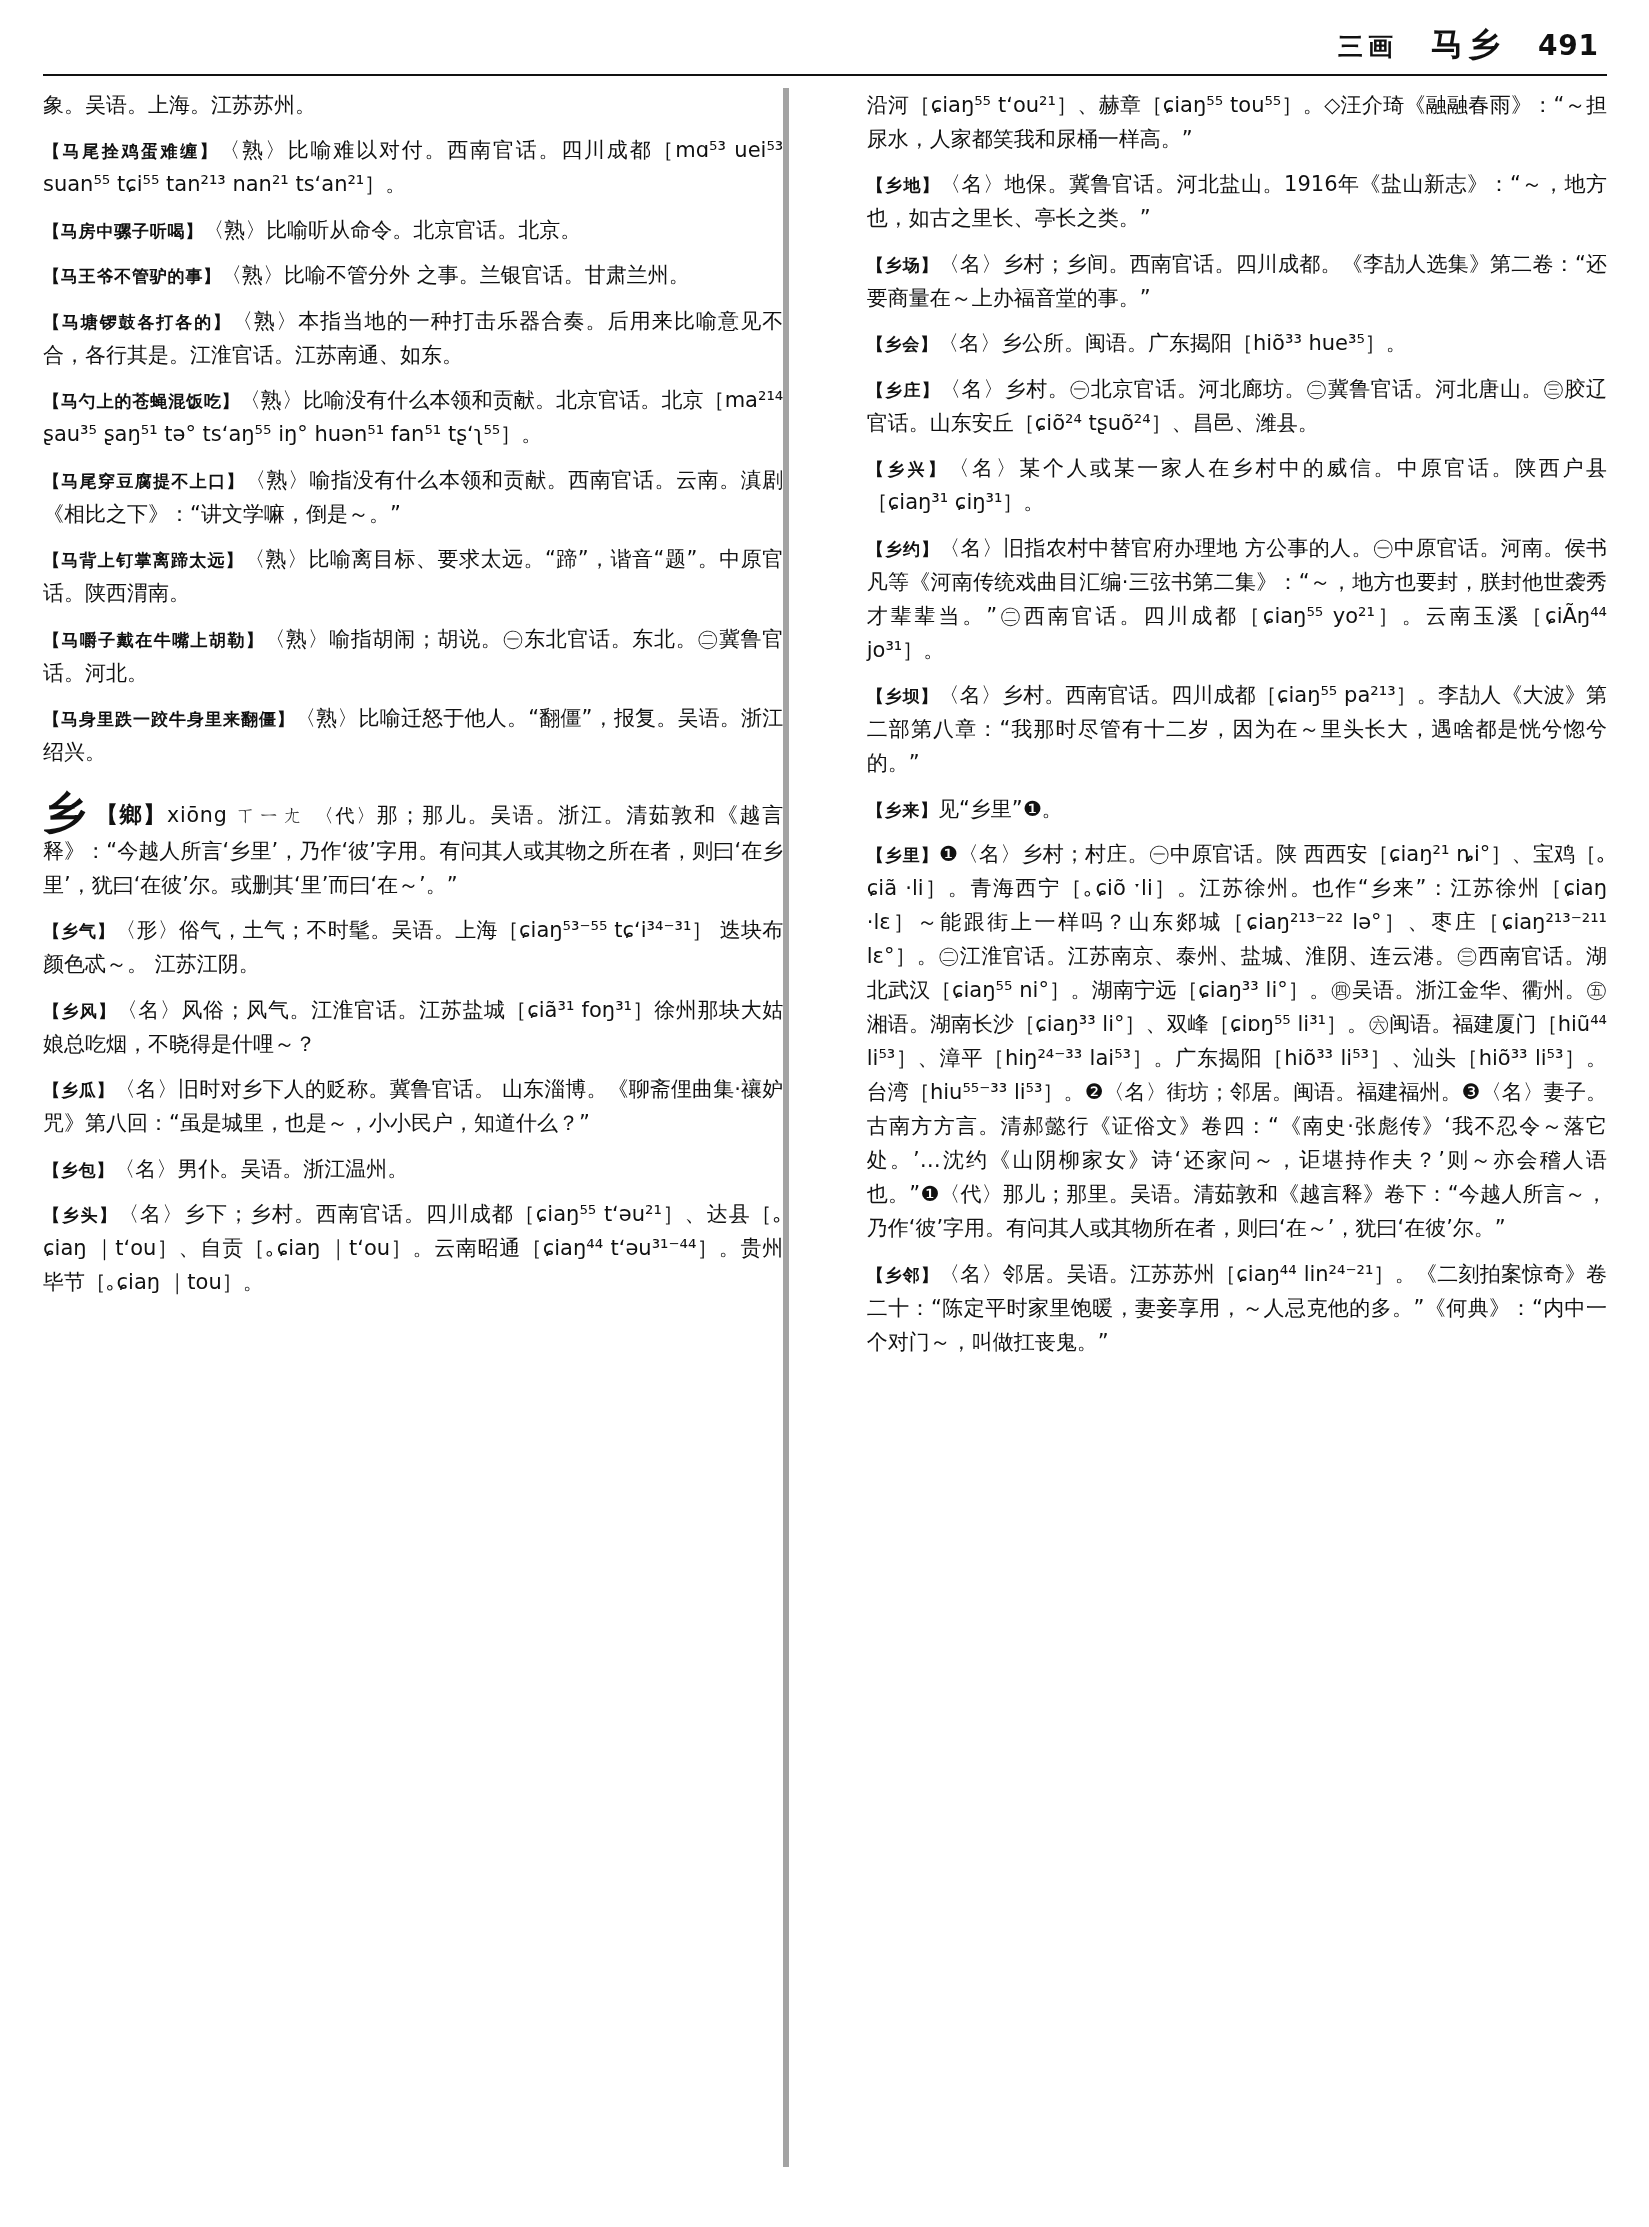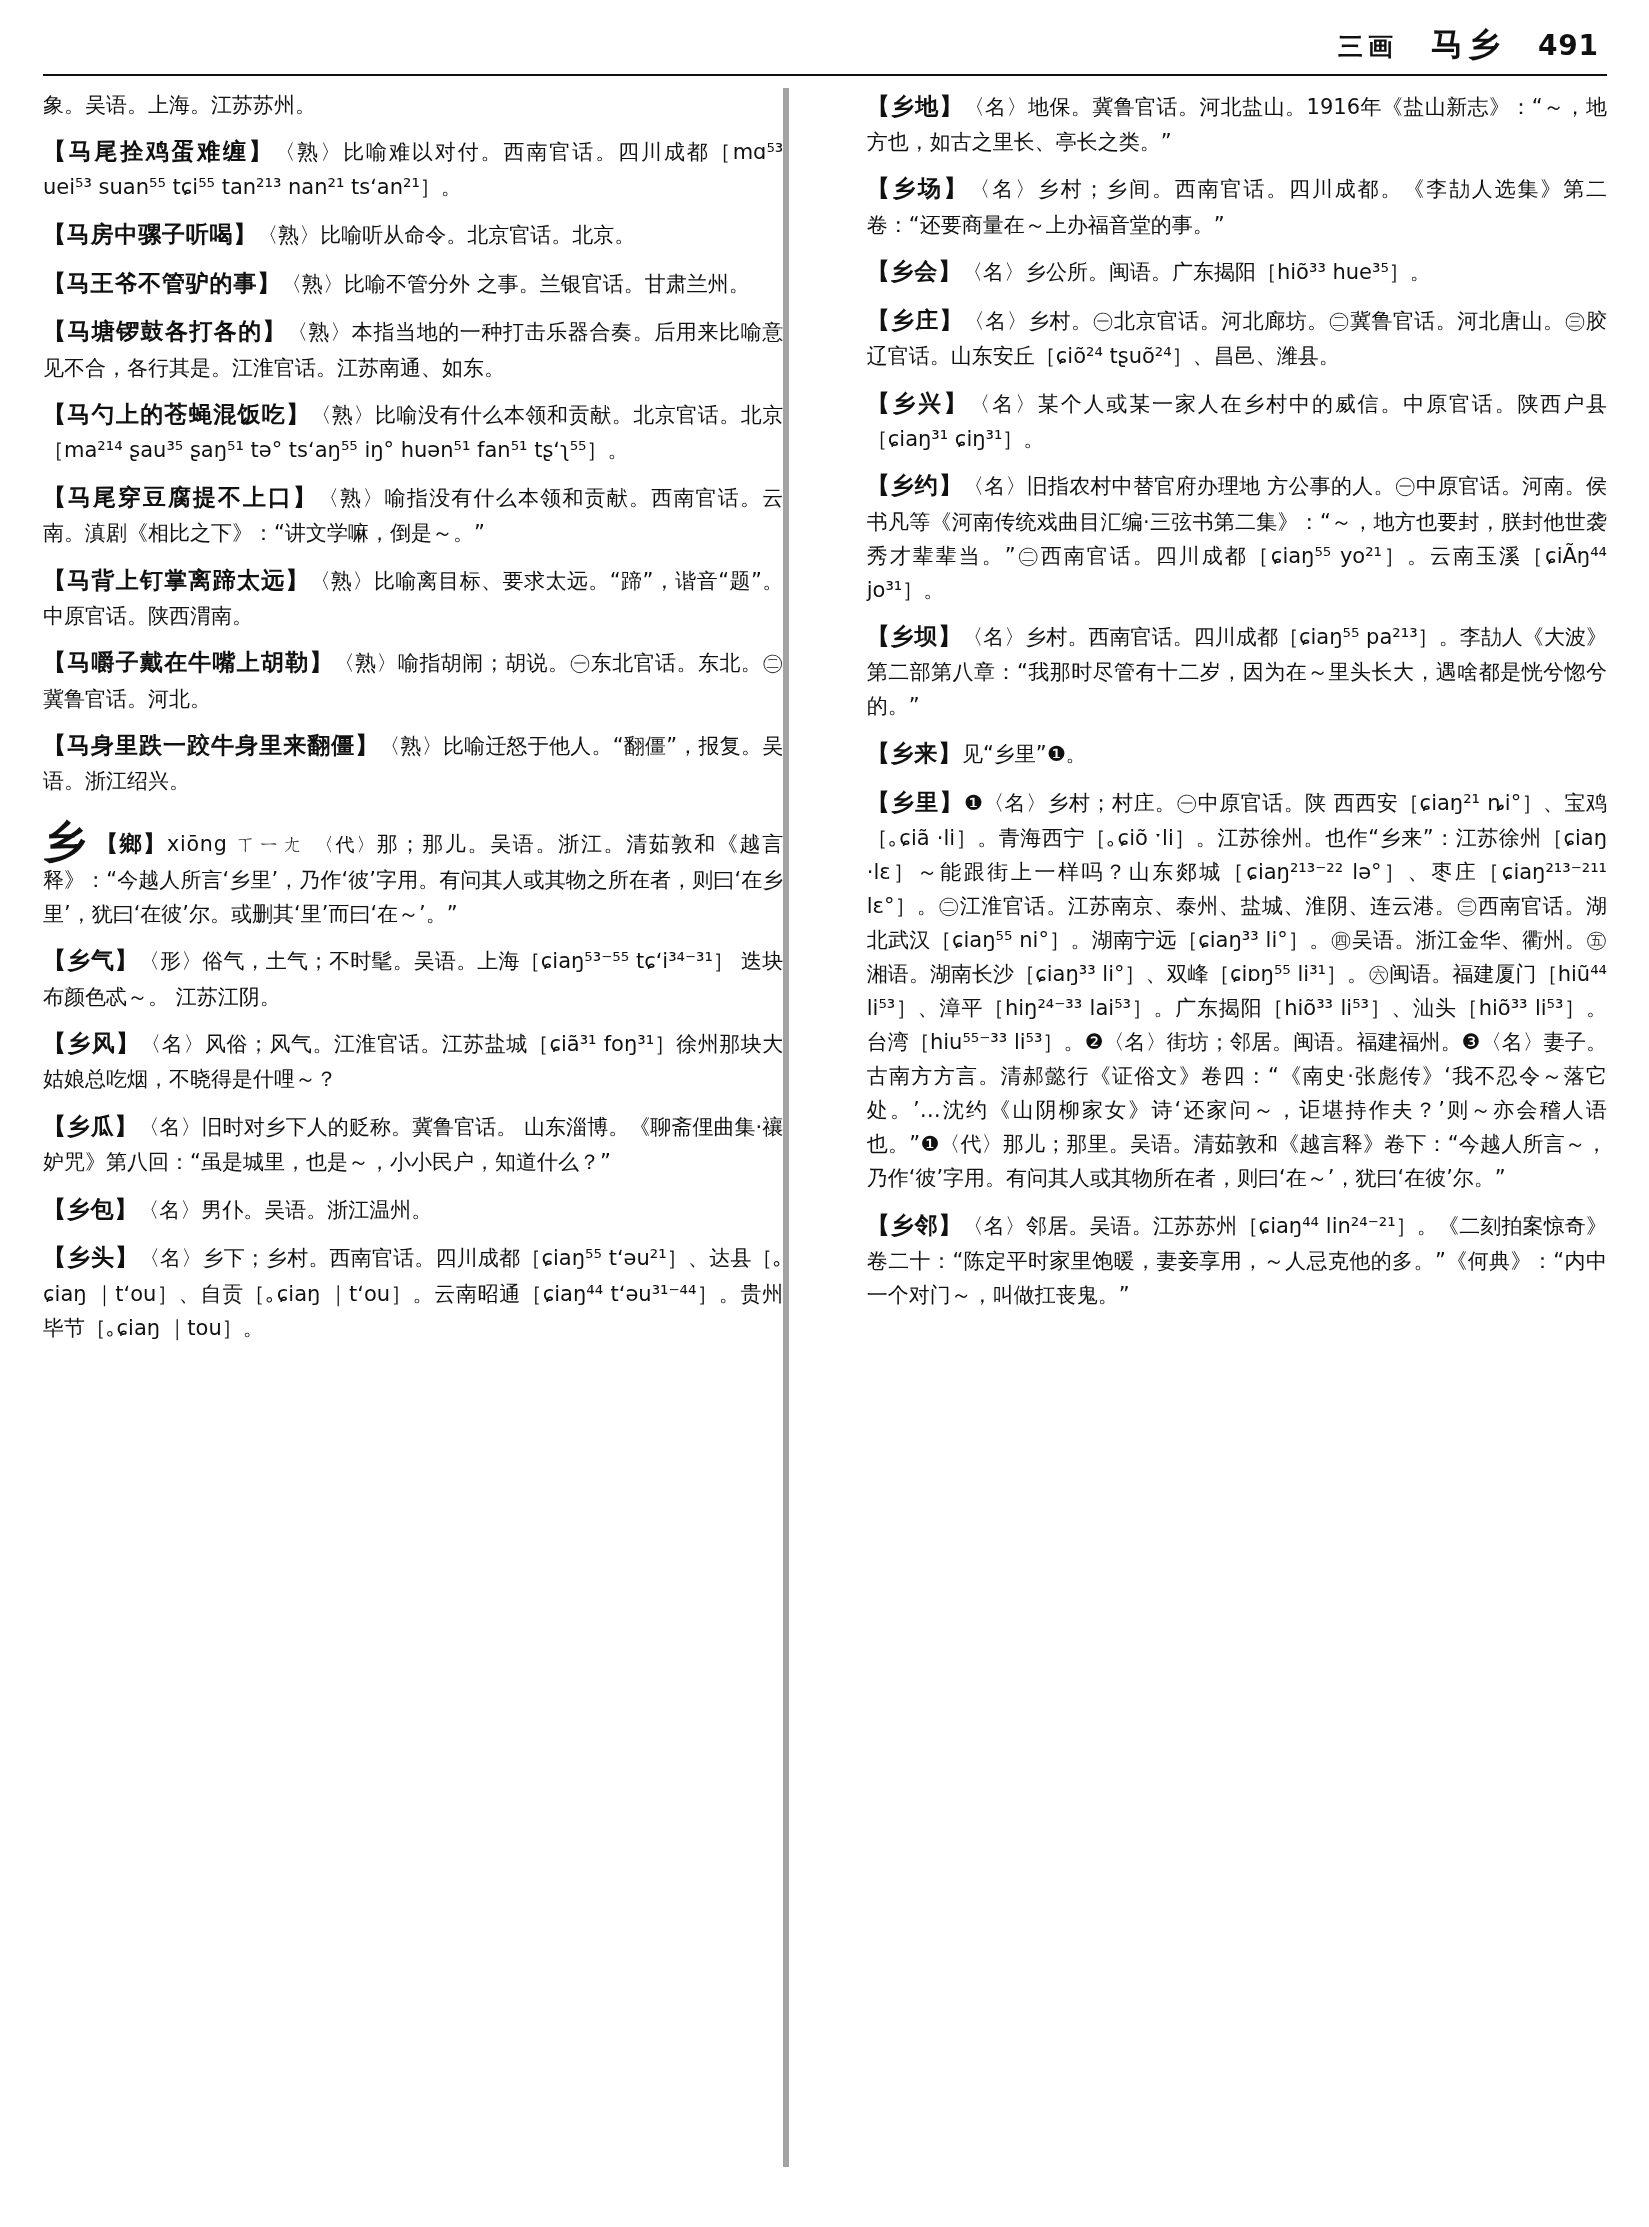--- a/index.html
+++ b/index.html
@@ -72,21 +72,21 @@
   }
   .entry {
     margin-bottom: 11.5px;
     font-size: 21px;
     line-height: 1.62;
     text-align: justify;
     text-justify: inter-character;
   }
   .hw {
     font-weight: bold;
-    font-size: 23px;
+    font-size: 17px;
     letter-spacing: 0.8px;
   }
   .pos {
     font-size: 19px;
   }
   
   .radical-block {
     margin-top: 21.4px;
     margin-bottom: 11.5px;
     font-size: 21px;
@@ -195,20 +195,23 @@
       <div class="entry">
         <span class="hw">【乡头】</span><span>〈名〉乡下；乡村。西南官话。四川成都［ɕiaŋ⁵⁵ tʻəu²¹］、达县［｡ɕiaŋ ｜tʻou］、自贡［｡ɕiaŋ ｜tʻou］。云南昭通［ɕiaŋ⁴⁴ tʻəu³¹⁻⁴⁴］。贵州毕节［｡ɕiaŋ ｜tou］。</span>
       </div>
 
     </div>
 
     <div class="divider"></div>
 
     <div class="col right">
 
+      <div class="entry">
+        <span>沿河［ɕiaŋ⁵⁵ tʻou²¹］、赫章［ɕiaŋ⁵⁵ tou⁵⁵］。◇汪介琦《融融春雨》：“～担尿水，人家都笑我和尿桶一样高。”</span>
+      </div>
 
       <div class="entry">
         <span class="hw">【乡地】</span><span>〈名〉地保。冀鲁官话。河北盐山。1916年《盐山新志》：“～，地方也，如古之里长、亭长之类。”</span>
       </div>
 
       <div class="entry">
         <span class="hw">【乡场】</span><span>〈名〉乡村；乡间。西南官话。四川成都。《李劼人选集》第二卷：“还要商量在～上办福音堂的事。”</span>
       </div>
 
       <div class="entry">

